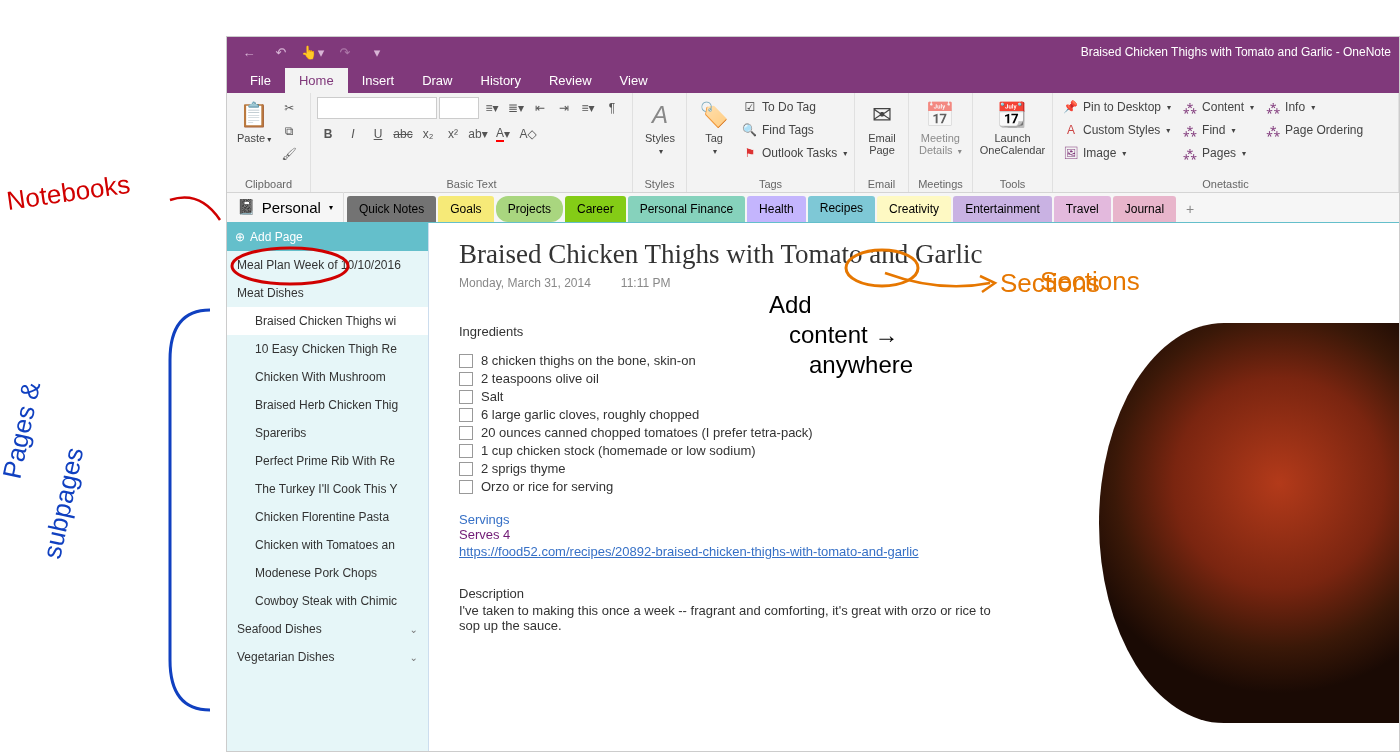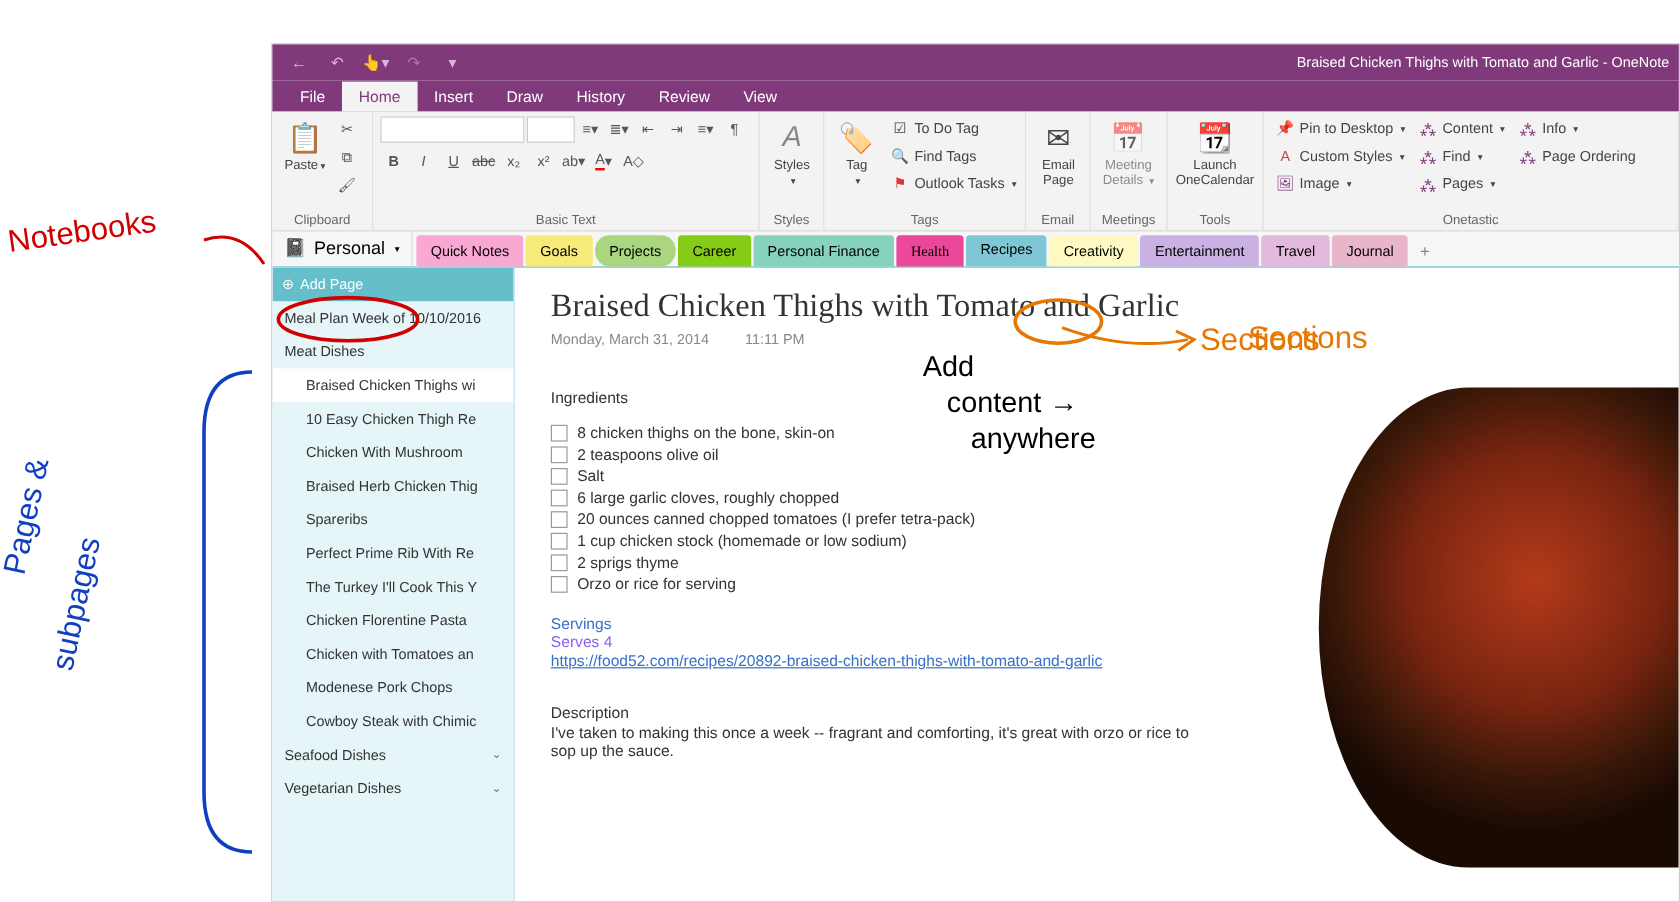--- a/index.html
+++ b/index.html
@@ -244,26 +244,26 @@
     </div>
   </div>
 
   <div class="sectabs">
     <div class="nbdrop">
       <span>📓</span>
       <span>Personal</span>
       <span class="carrot">▾</span>
     </div>
     <div id="sections" style="display: flex;">
-        <div class="sectab" style="background: #f9a8d4;">Quick Notes</div>
+        <div class="sectab" style="background: #737373;">Quick Notes</div>
         <div class="sectab" style="background: rgb(246, 234, 120);">Goals</div>
         <div class="sectab" style="background: rgb(169, 214, 127); border-radius: 12px;">Projects</div>
         <div class="sectab" style="background: #84cc16;">Career</div>
         <div class="sectab" style="background: rgb(134, 210, 188);">Personal Finance</div>
-        <div class="sectab" style="background: #ec4899; font-family: Liberation Serif, serif;">Health</div>
+        <div class="sectab" style="background: #c4b5fd;">Health</div>
         <div class="sectab" style="background: rgb(126, 200, 214); border-bottom: 2px solid rgb(126, 200, 214); font-weight: normal;">Recipes</div>
         <div class="sectab" style="background: #fef9c3;">Creativity</div>
         <div class="sectab" style="background: rgb(201, 178, 227);">Entertainment</div>
         <div class="sectab" style="background: rgb(227, 185, 221);">Travel</div>
         <div class="sectab" style="background: rgb(232, 181, 203);">Journal</div>
       </div>
     <div class="addtab">+</div>
   </div>
 
   <div class="workarea">
@@ -358,21 +358,21 @@
           <div class="chkline">
             <div class="chkbox"></div>
             <span>2 sprigs thyme</span>
           </div>
           <div class="chkline">
             <div class="chkbox"></div>
             <span>Orzo or rice for serving</span>
           </div>
         </div>
       <div class="srchdr">Servings</div>
-      <div style="color:#8b5cf6;font-size:13px">Serves 4</div>
+      <div style="color:#701a75;font-size:13px">Serves 4</div>
       <a class="lnk">https://food52.com/recipes/20892-braised-chicken-thighs-with-tomato-and-garlic</a>
       <div class="sect-h" style="margin-top:26px">Description</div>
       <div style="font-size:13px;max-width:540px;margin-top:2px">I've taken to making this once a week -- fragrant and comforting, it's great with orzo or rice to sop up the sauce.</div>
 
       <div class="foodimg"></div>
 
       <svg class="anno-svg" style="left:340px;top:60px;width:300px;height:120px">
         <text x="0" y="30" font-family="Comic Sans MS" font-size="24" fill="#000">Add</text>
         <text x="20" y="60" font-family="Comic Sans MS" font-size="24" fill="#000">content →</text>
         <text x="40" y="90" font-family="Comic Sans MS" font-size="24" fill="#000">anywhere</text>

